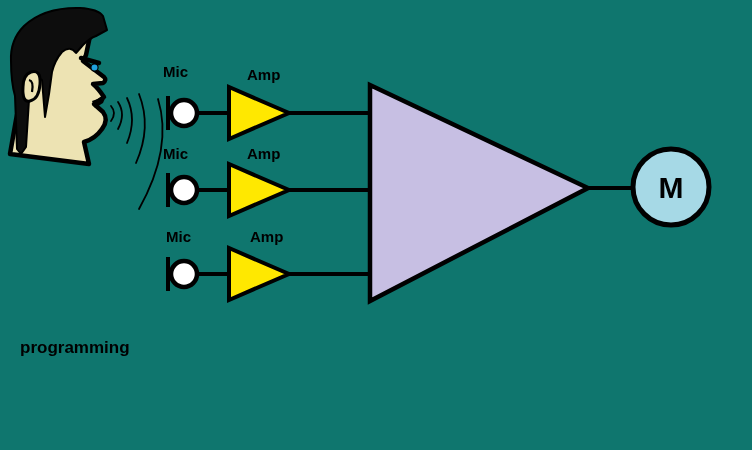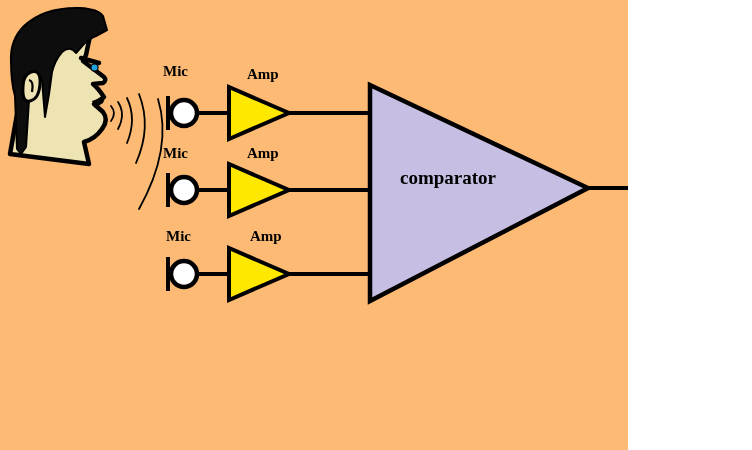--- a/index.html
+++ b/index.html
@@ -1,21 +1,21 @@
 <!DOCTYPE html>
 <html><head>
 <meta charset="utf-8">
 <style>
   html, body { margin: 0; padding: 0; background: #ffffff; }
   #canvas {
     position: relative;
-    width: 628px;
+    width: 752px;
     height: 450px;
-    background: #fdba74;
-    font-family: Liberation Serif, serif;
+    background: #0f766e;
+    font-family: Liberation Sans, sans-serif;
     overflow: hidden;
   }
   #diagram-svg { position: absolute; left: 0; top: 0; }
   .lbl {
     position: absolute;
     color: #000000;
     font-weight: bold;
     line-height: 1.05;
     white-space: nowrap;
   }
@@ -102,20 +102,20 @@
 
   <div class="lbl mic-amp-lbl" style="left:163px; top:64px;">Mic</div>
   <div class="lbl mic-amp-lbl" style="left:247px; top:67px;">Amp</div>
 
   <div class="lbl mic-amp-lbl" style="left:163px; top:146px;">Mic</div>
   <div class="lbl mic-amp-lbl" style="left:247px; top:146px;">Amp</div>
 
   <div class="lbl mic-amp-lbl" style="left:166px; top:229px;">Mic</div>
   <div class="lbl mic-amp-lbl" style="left:250px; top:229px;">Amp</div>
 
-  <div class="lbl comparator-lbl" style="left:390px; top:168px;">comparator</div>
 
   <div class="lbl motor-lbl" style="left:641px; top:172px;">M</div>
 
   <div class="caption">
+    <div>programming</div>
   </div>
 
 </div>
 
 </body></html>

